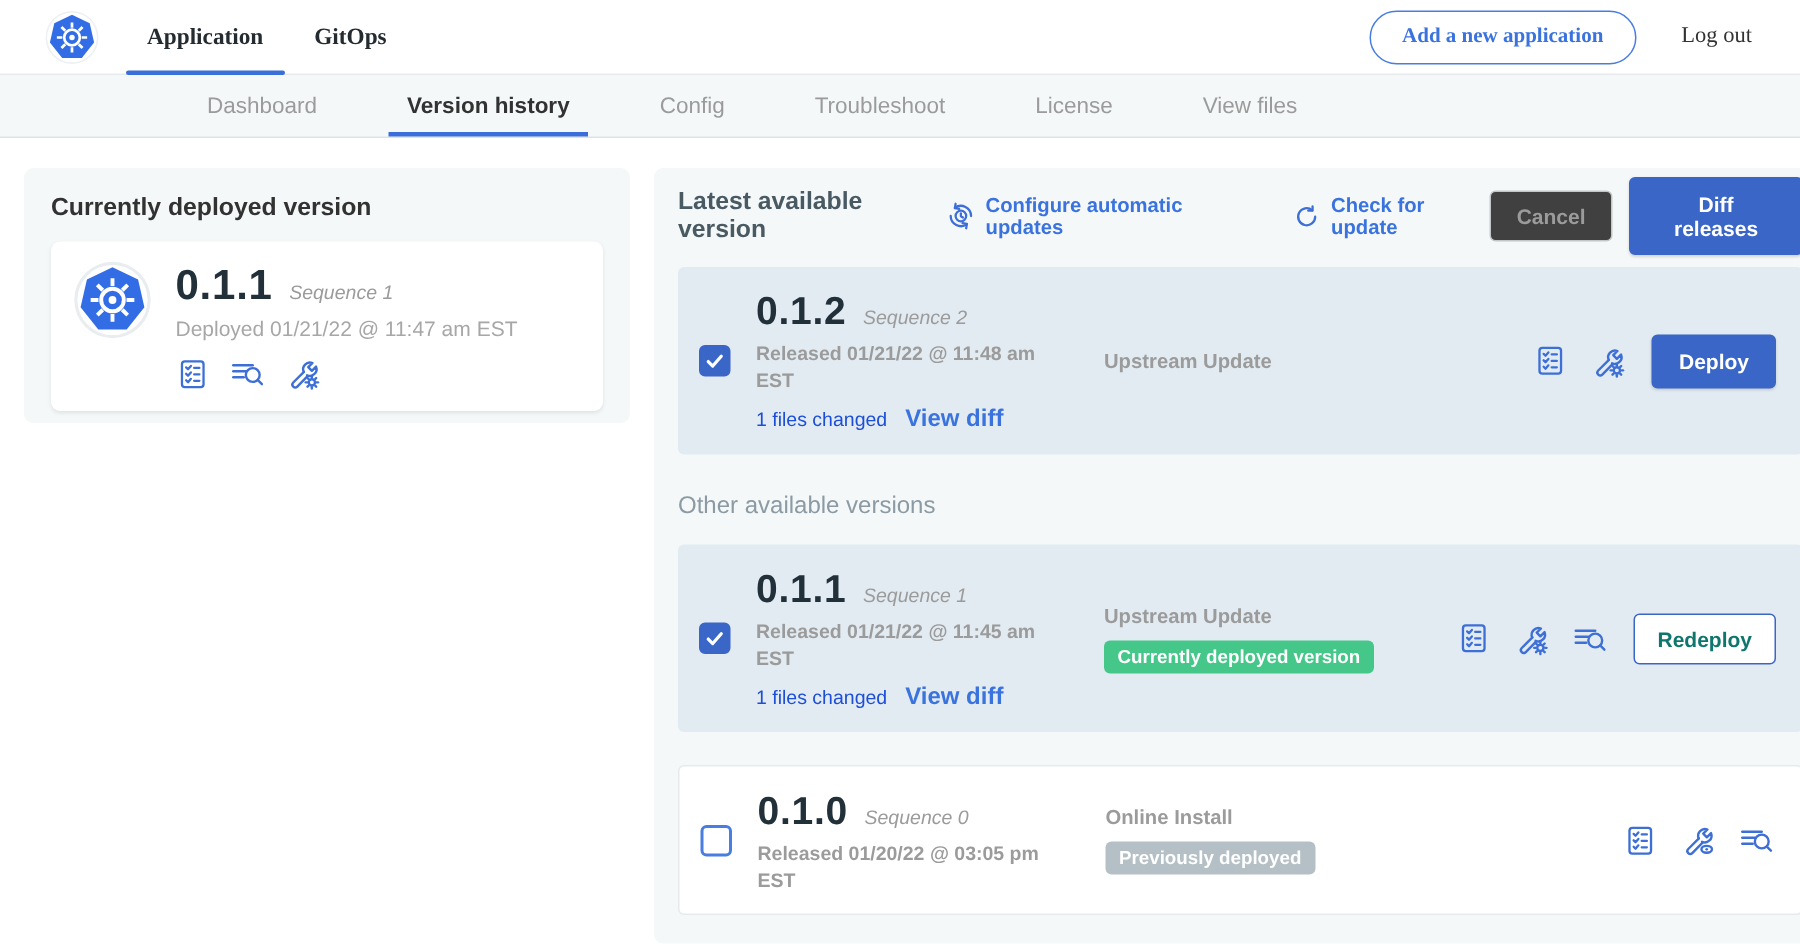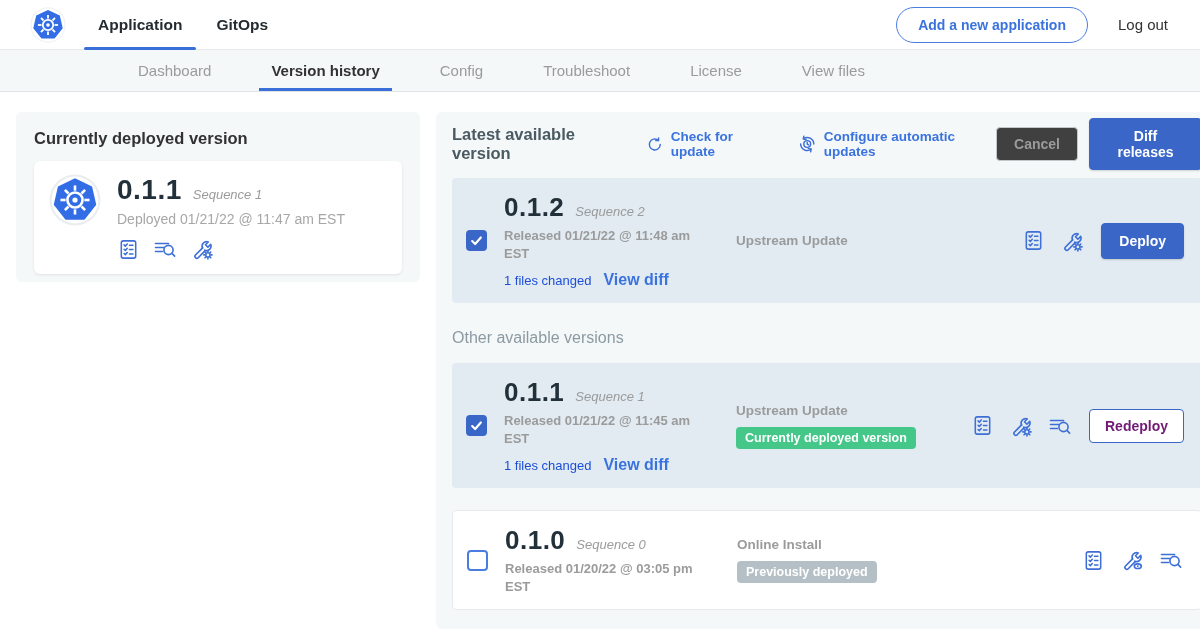--- a/index.html
+++ b/index.html
@@ -10,20 +10,21 @@
     color: #323232;
   }
   svg { display: block; }
   .ic { stroke: #3d6fd6; stroke-width: 1.6; fill: none; stroke-linecap: round; stroke-linejoin: round; }
 
   
   .topnav {
     height: 50px; display: flex; align-items: center;
     padding: 0 26px 0 30px; background: #fff;
     border-bottom: 1px solid #e7eaec;
+    font-family: Liberation Serif, serif;
   }
   .brand { width: 36px; height: 36px; margin-right: 32px; }
   .topnav-tab {
     height: 50px; display: flex; align-items: center;
     font-size: 15.5px; font-weight: 700; color: #252c31;
     margin-right: 34px; position: relative; cursor: pointer;
   }
   .topnav-tab.active::after {
     content: ''; position: absolute; bottom: 0; left: -14px; right: -14px;
     height: 3px; background: #3a6ed8; border-radius: 2px;
@@ -81,21 +82,21 @@
   .btn { font-family: inherit; font-size: 14px; font-weight: 700; border-radius: 4px; cursor: pointer; }
   .btn-cancel {
     margin-left: auto; background: #404040; border: 1px solid #c3c7c9; color: #9b9b9b;
     padding: 8px 17px;
   }
   .btn-primary {
     background: #3a66c7; border: 1px solid #3a66c7; color: #fff;
     padding: 9px 17px; box-shadow: 0 1px 2px rgba(0,0,0,.15); margin-left: 11px;
   }
   .btn-outline {
-    background: #fff; border: 1px solid #3a66c7; color: #701a75; padding: 8px 15px;
+    background: #fff; border: 1px solid #3a66c7; color: #0f766e; padding: 8px 15px;
   }
 
   .version-row {
     border-radius: 4px; display: flex; align-items: center; padding: 14px 18px 14px 14px;
   }
   .version-row.selected { background: #e2ebf2; }
   .version-row.plain { background: #ffffff; border: 1px solid #e7eaec; }
   .row-1 { margin-top: 18px; min-height: 120px; }
   .other-label { margin-top: 26px; font-size: 16px; color: #8c9aa3; }
   .row-2 { margin-top: 16px; min-height: 124px; }
@@ -232,37 +233,37 @@
           </span>
         </div>
       </div>
     </div>
   </div>
 
   <div class="right-panel">
 
     <div class="panel-header">
       <span class="panel-title">Latest available version</span>
-      <span class="hlink first">
-        <svg class="ic" width="19" height="19" viewBox="0 0 24 24" style="stroke-width:2">
-          <path d="M19.5 12a7.5 7.5 0 1 1-2.6-5.7"></path>
-          <polyline points="17.2,2.9 17.2,6.7 13.4,6.7"></polyline>
-        </svg>
-        <span>Check for update</span>
-      </span>
       <span class="hlink">
         <svg class="ic" width="20" height="20" viewBox="0 0 24 24" style="stroke-width:1.9">
           <path d="M20.5 12A8.5 8.5 0 0 0 7 5.2"></path>
             <polyline points="7.6,1.8 7,5.4 10.6,6"></polyline>
           <path d="M3.5 12A8.5 8.5 0 0 0 17 18.8"></path>
             <polyline points="16.4,22.2 17,18.6 13.4,18"></polyline>
           <circle cx="12" cy="12" r="4.4"></circle>
             <path d="M12 9.8v2.4l1.7 1"></path>
         </svg>
         <span>Configure automatic updates</span>
+      </span>
+      <span class="hlink first">
+        <svg class="ic" width="19" height="19" viewBox="0 0 24 24" style="stroke-width:2">
+          <path d="M19.5 12a7.5 7.5 0 1 1-2.6-5.7"></path>
+          <polyline points="17.2,2.9 17.2,6.7 13.4,6.7"></polyline>
+        </svg>
+        <span>Check for update</span>
       </span>
       <button class="btn btn-cancel">Cancel</button>
       <button class="btn btn-primary">Diff releases</button>
     </div>
 
     <div class="version-row selected row-1">
       <div class="checkbox checked">
         <svg width="13" height="13" viewBox="0 0 24 24" fill="none" stroke="#fff" stroke-width="4" stroke-linecap="round" stroke-linejoin="round">
             <polyline points="4,13 9.5,18.5 20,6.5"></polyline>
           </svg>

